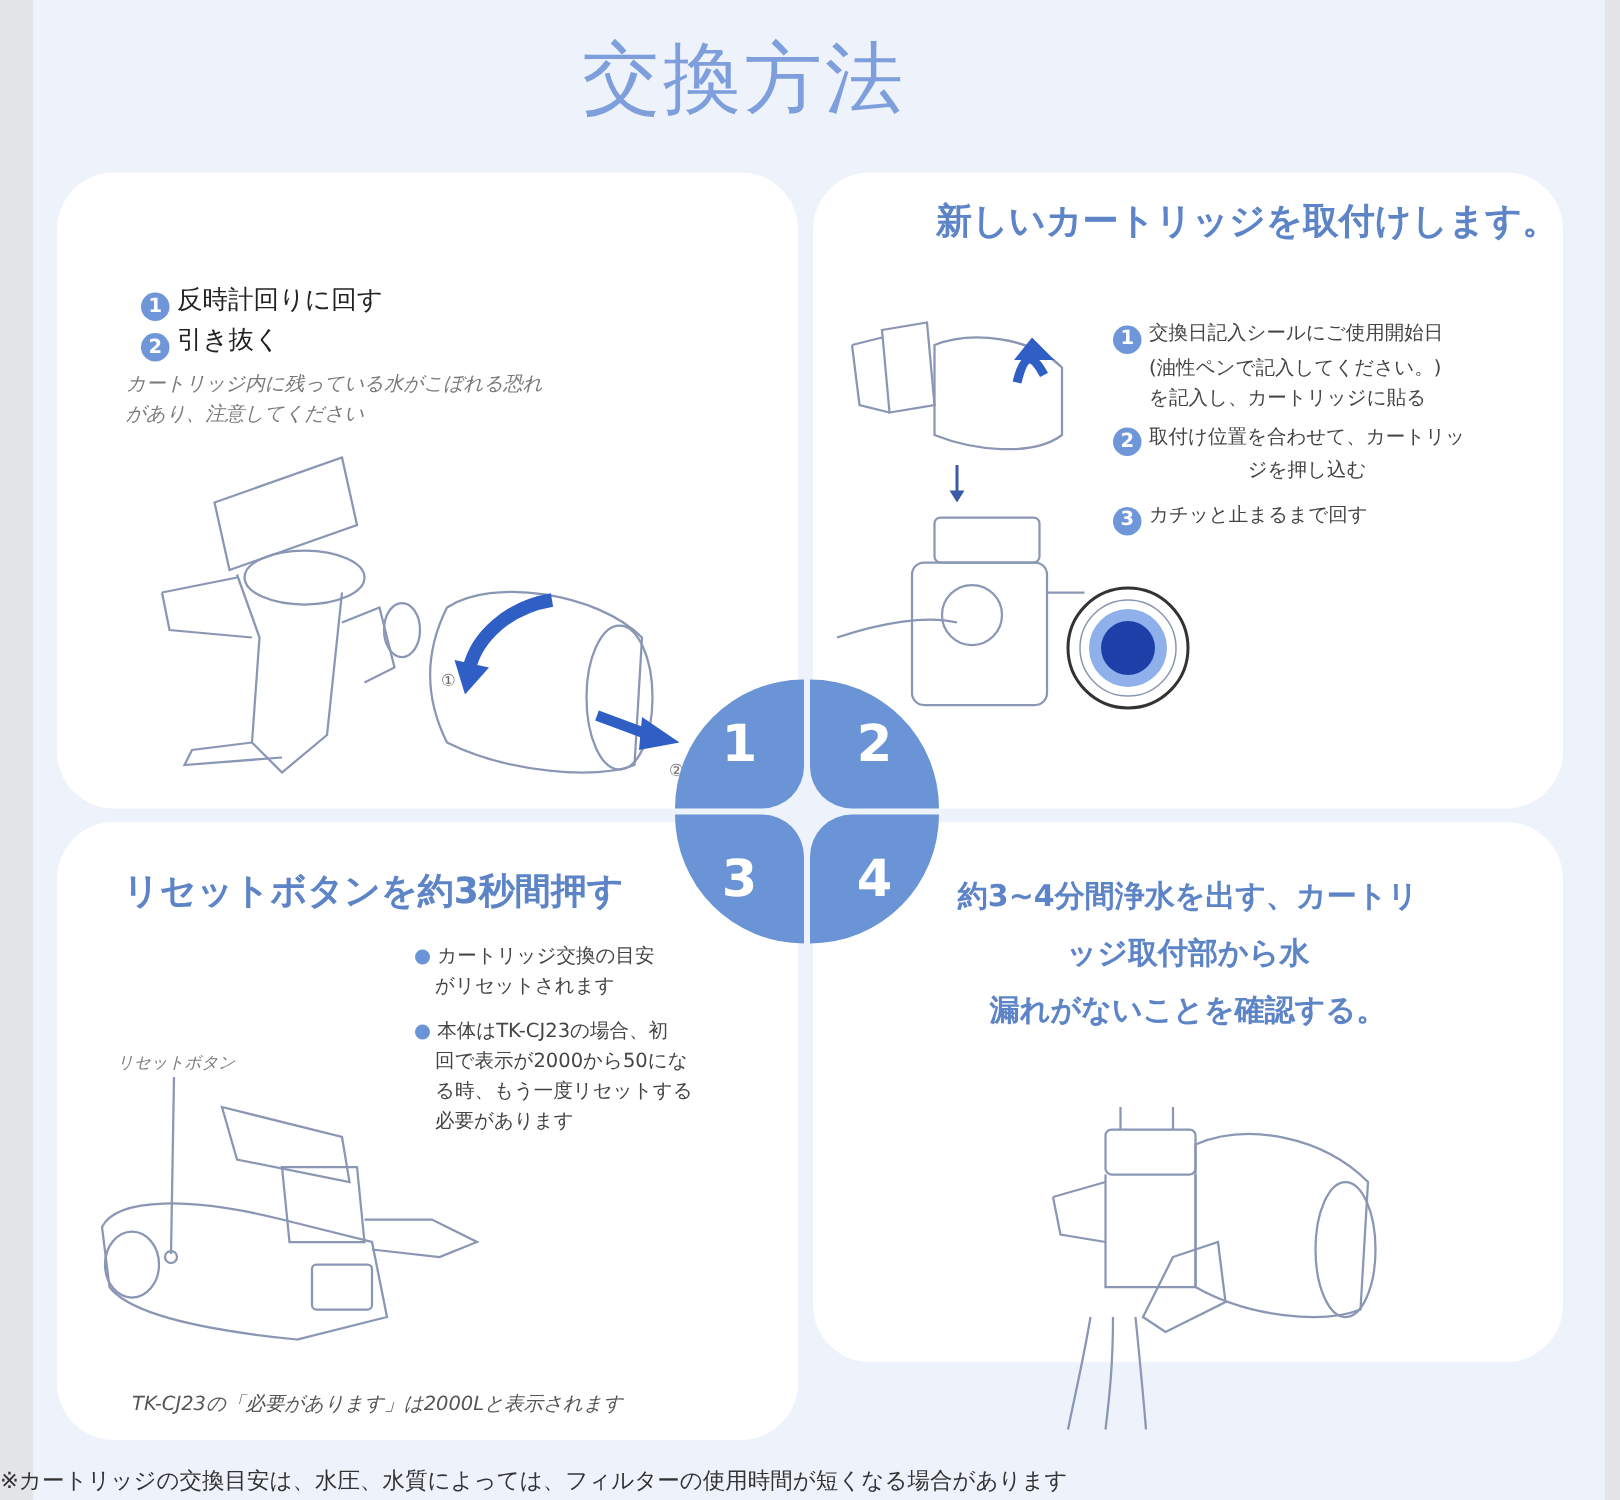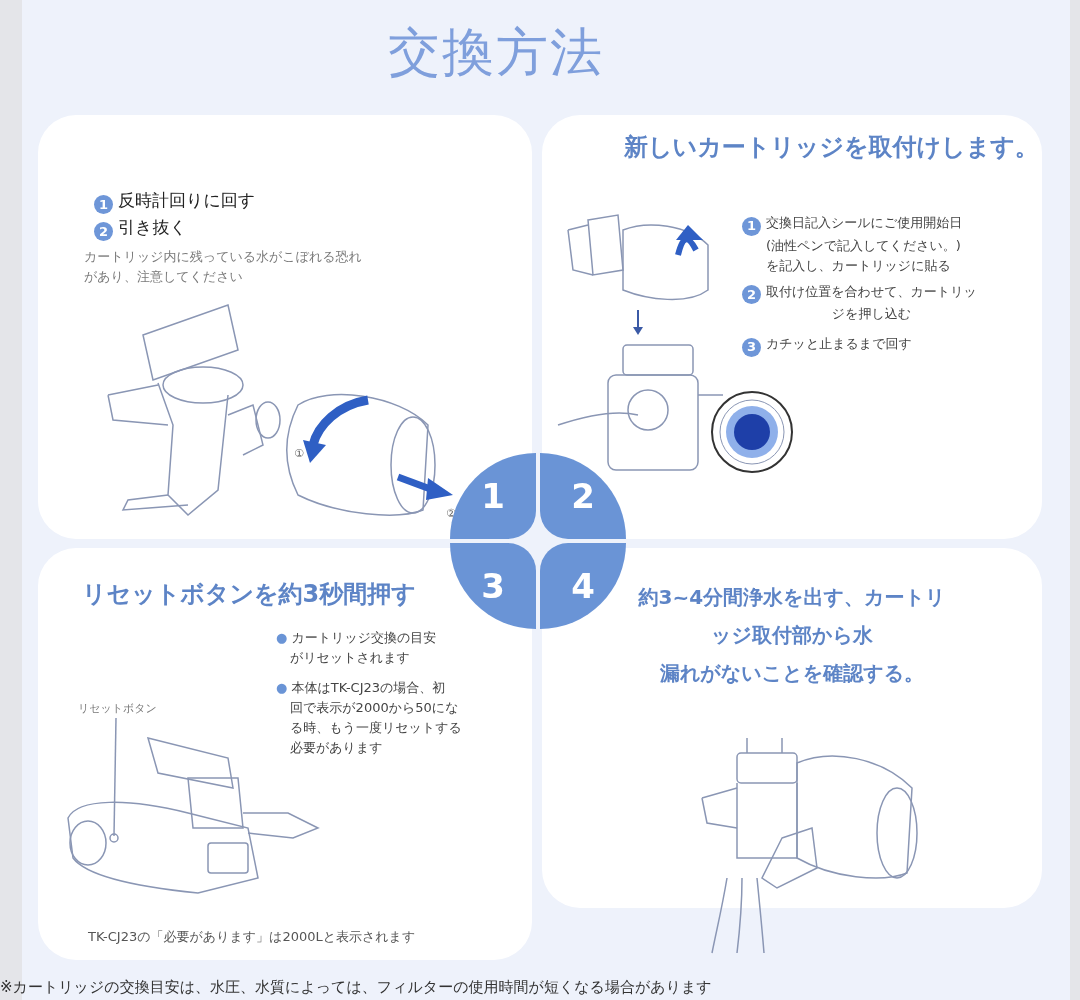--- a/index.html
+++ b/index.html
@@ -6,21 +6,21 @@
   body{width:1080px;height:1000px;overflow:hidden;background:#e4e5e9;font-family:"DejaVu Sans",sans-serif;position:relative;}
   .page{position:absolute;left:22px;top:0;width:1048px;height:1000px;background:#eef2fb;}
   .title{position:absolute;left:0;width:992px;top:18px;text-align:center;font-size:52px;font-weight:normal;color:#7f9fdc;letter-spacing:2px;}
   .card{position:absolute;background:#fff;border-radius:38px;}
   .c1{left:38px;top:115px;width:494px;height:424px;}
   .c2{left:542px;top:115px;width:500px;height:424px;}
   .c3{left:38px;top:548px;width:494px;height:412px;}
   .c4{left:542px;top:548px;width:500px;height:360px;}
   .h{position:absolute;font-weight:bold;color:#5d84c6;}
   .t{position:absolute;color:#444;font-size:14px;line-height:22px;}
-  .g{color:#7a7a7a;}
+  .g{color:#7a7a7a;font-style:italic;}
   .num{display:inline-flex;width:19px;height:19px;border-radius:50%;background:#6e96d8;color:#fff;font-size:13px;font-weight:bold;align-items:center;justify-content:center;margin-right:5px;vertical-align:-3px;}
   .badge{position:absolute;left:450px;top:453px;width:176px;height:176px;}
   .q{position:absolute;width:86px;height:86px;background:#6a94d6;color:#fff;font-weight:bold;font-size:34px;display:flex;align-items:center;justify-content:center;}
   .q1{left:0;top:0;border-radius:86px 0 28px 0;}
   .q2{left:90px;top:0;border-radius:0 86px 0 28px;}
   .q3{left:0;top:90px;border-radius:0 28px 0 86px;}
   .q4{left:90px;top:90px;border-radius:28px 0 86px 0;}
   svg{position:absolute;}
   .foot{position:absolute;left:0;width:1080px;top:978px;text-align:left;font-size:15px;color:#333;}
 </style>

